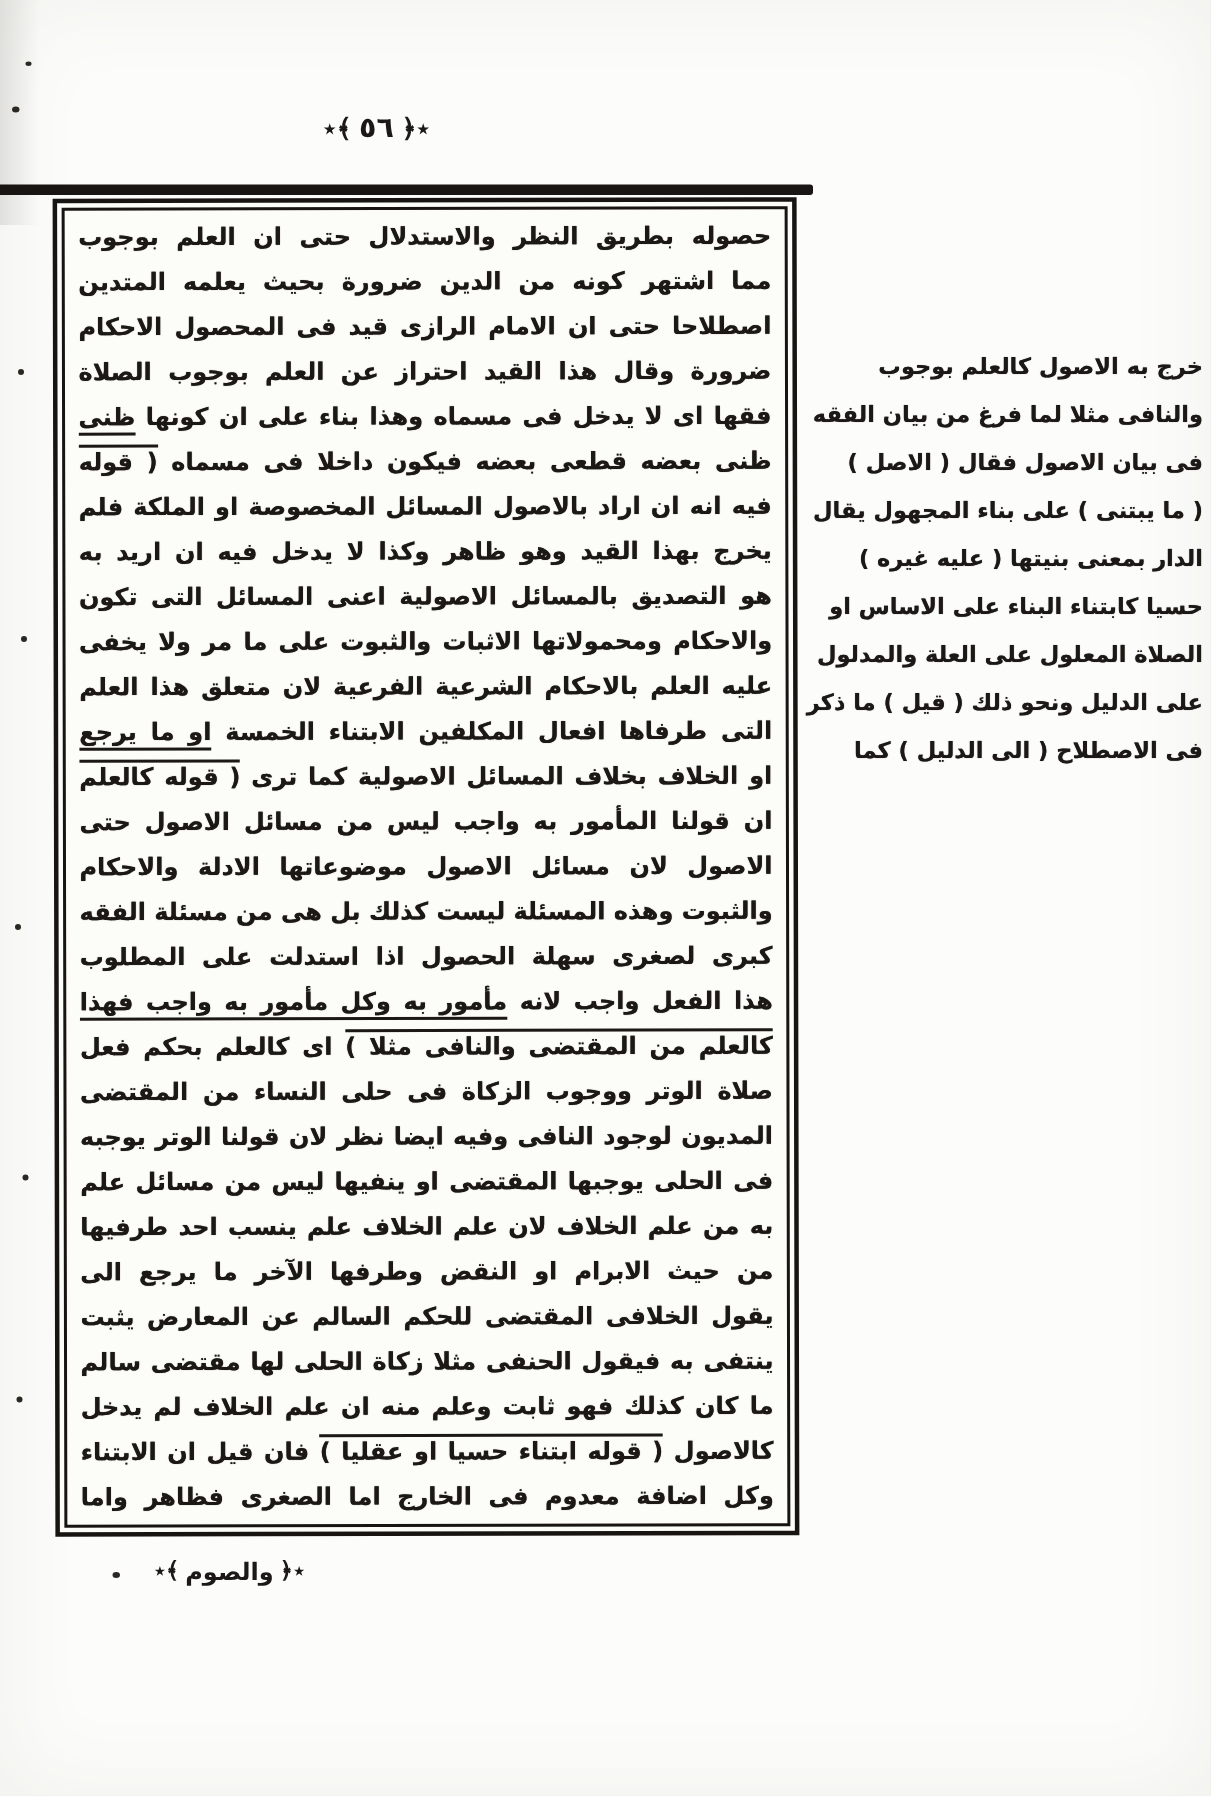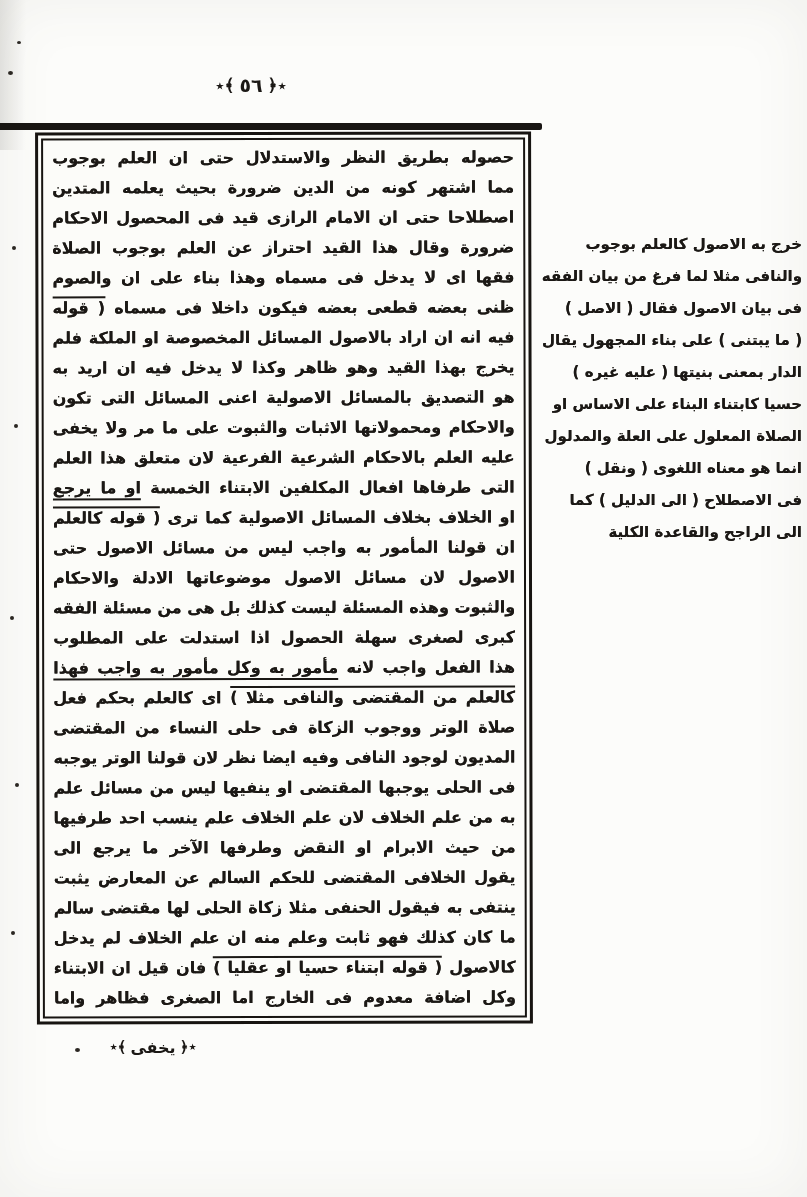--- a/index.html
+++ b/index.html
@@ -74,21 +74,21 @@
 
   <div class="toprule"></div>
 
   <div class="frame">
     <div class="frame-inner">
       <div class="tl">حصوله بطريق النظر والاستدلال حتى ان العلم بوجوب الصلاة والصوم والزكاة</div>
       <div class="tl">مما اشتهر كونه من الدين ضرورة بحيث يعلمه المتدين وغيره لا يعد من الفقه</div>
       <div class="tl">اصطلاحا حتى ان الامام الرازى قيد فى المحصول الاحكام بالتى لا يعلم كونها من الدين</div>
       <div class="tl">ضرورة وقال هذا القيد احتراز عن العلم بوجوب الصلاة والصوم فانه لا يسمى</div>
       <div class="tl">
-        <span>فقها اى لا يدخل فى مسماه وهذا بناء على ان والصوم </span><span class="u">ظنى كله واما عند من قال</span>
+        <span>فقها اى لا يدخل فى مسماه وهذا بناء على ان كونها </span><span class="u">ظنى كله واما عند من قال</span>
       </div>
       <div class="tl">
         <span>ظنى بعضه قطعى بعضه فيكون داخلا فى مسماه </span><span class="o">( قوله خرج به الاصول آه )</span>
       </div>
       <div class="tl">فيه انه ان اراد بالاصول المسائل المخصوصة او الملكة فلم يدخل فى التعريف حتى</div>
       <div class="tl">يخرج بهذا القيد وهو ظاهر وكذا لا يدخل فيه ان اريد به التصديق لان المراد</div>
       <div class="tl">هو التصديق بالمسائل الاصولية اعنى المسائل التى تكون موضوعاتها الادلة</div>
       <div class="tl">والاحكام ومحمولاتها الاثبات والثبوت على ما مر ولا يخفى عليك انه لا يصدق</div>
       <div class="tl">عليه العلم بالاحكام الشرعية الفرعية لان متعلق هذا العلم هو النسبة الحكمية</div>
       <div class="tl">
@@ -123,26 +123,23 @@
   </div>
 
   <div class="margin">
     <div class="ml">خرج به الاصول كالعلم بوجوب المأمور</div>
     <div class="ml">والنافى مثلا لما فرغ من بيان الفقه شرع</div>
     <div class="ml">فى بيان الاصول فقال ( الاصل ) ههنا</div>
     <div class="ml">( ما يبتنى ) على بناء المجهول يقال ابتنيت</div>
     <div class="ml">الدار بمعنى بنيتها ( عليه غيره ) ابتناء</div>
     <div class="ml">حسيا كابتناء البناء على الاساس او عقليا</div>
     <div class="ml">الصلاة المعلول على العلة والمدلول</div>
-    <div class="ml">انما هو معناه اللغوى ( ونقل )</div>
+    <div class="ml">على الدليل ونحو ذلك ( قيل ) ما ذكر</div>
     <div class="ml">فى الاصطلاح ( الى الدليل ) كما نقل</div>
-    <div class="ml">
-      <span>الى الراجح والقاعدة الكلية </span>
-    </div>
   </div>
 
   <div class="catchword">
     <span class="orn">٭﴾</span>
-    <span>يخفى</span>
+    <span>والصوم</span>
     <span class="orn">﴿٭</span>
   </div>
 
 </div>
 
 </body></html>

